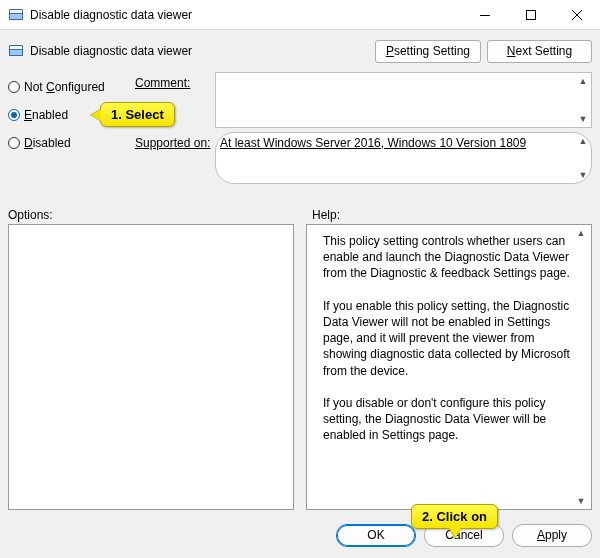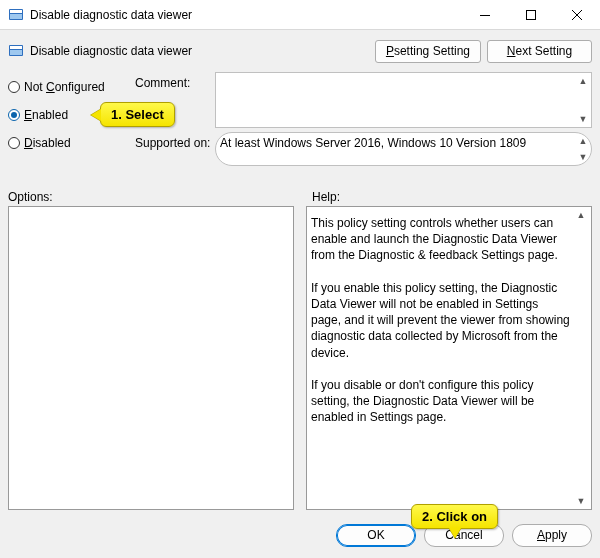--- a/index.html
+++ b/index.html
@@ -95,35 +95,35 @@
     align-items: center; justify-content: center;
     background: #fff;
   }
   .radio-opt.selected .radio-circle::after {
     content:"";
     width: 6px; height: 6px; border-radius:50%;
     background: #0a64ad;
   }
   .radio-opt.selected .radio-circle { border-color:#0a64ad; }
   .radio-opt .radio-label u { text-decoration: underline; }
-  .fields-col { flex:1 1 auto; }
+  .fields-col { flex:1 1 auto;text-decoration:underline; }
   .field-row { display:flex; align-items:flex-start; margin-bottom:4px; }
   .field-label { width:80px; text-align:left; padding-top:4px; font-size:12px; }
   .field-box {
     flex:1 1 auto;
     border:1px solid #c0c0c0;
     background:#ffffff;
     position:relative;
     font-size:12px;
     padding: 3px 16px 3px 4px;
     color:#000;
     min-height: 22px;
   }
   .field-box.comment-box { height: 56px; }
-  .field-box.supported-box { height: 34px; color:#000;border-radius:19px; }
+  .field-box.supported-box { height: 52px; color:#000;border-radius:19px; }
   .scroll-arrows {
     position:absolute; right:1px; top:1px; bottom:1px;
     width:14px;
     display:flex; flex-direction:column; justify-content:space-between;
   }
   .scroll-arrow {
     height:14px; width:14px;
     display:flex; align-items:center; justify-content:center;
     color:#555;
     font-size:9px;
@@ -138,21 +138,21 @@
     flex:1 1 50%;
     border:1px solid #999;
     background:#ffffff;
     position:relative;
     overflow:hidden;
   }
   .panel.options { background:#ffffff; }
   .panel.help { padding:0; }
   .help-inner {
     position:absolute; inset:0;
-    padding:8px 20px 8px 4px;
+    padding:8px 20px 8px 16px;
     font-size:12px;
     line-height:1.35;
     white-space:pre-wrap;
     overflow:auto;
   }
   .help-scroll {
     position:absolute; right:1px; top:1px; bottom:1px;
     width:16px;
     display:flex; flex-direction:column; justify-content:space-between;
   }

